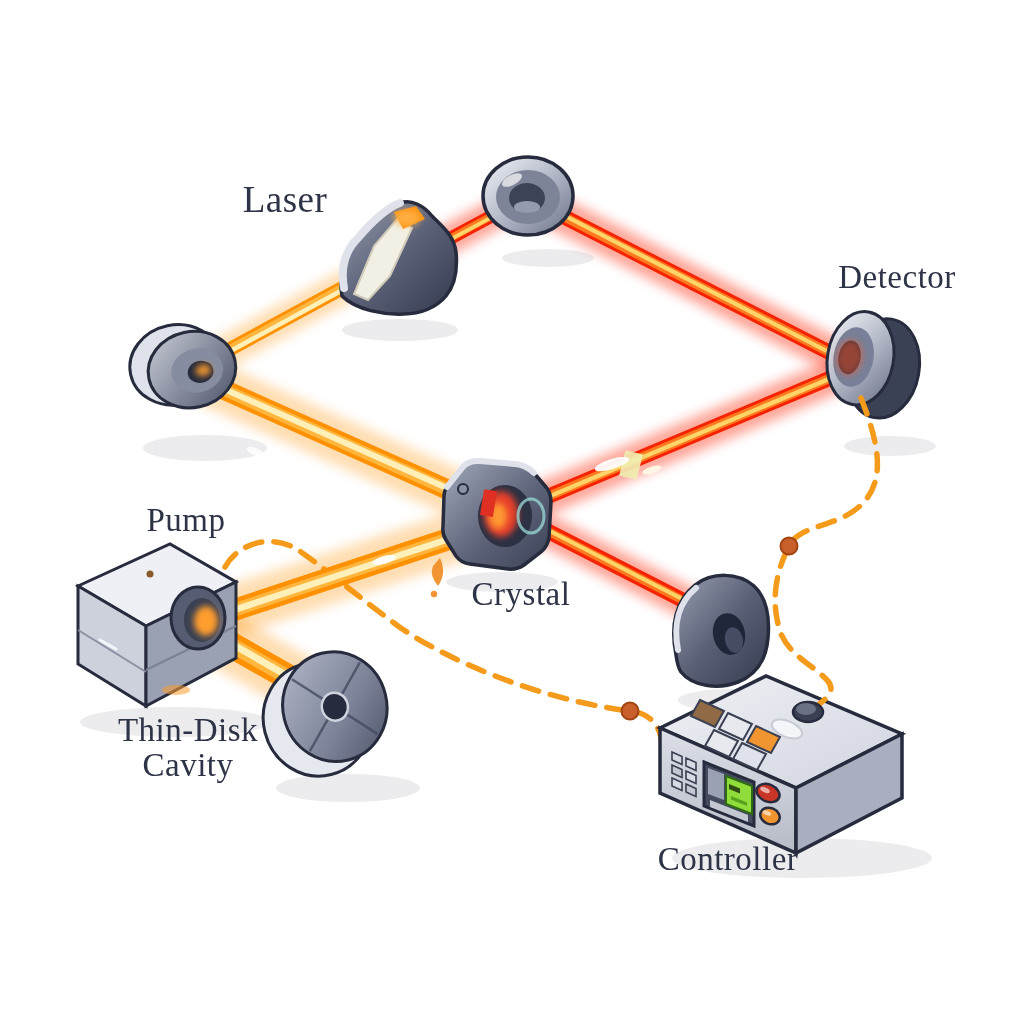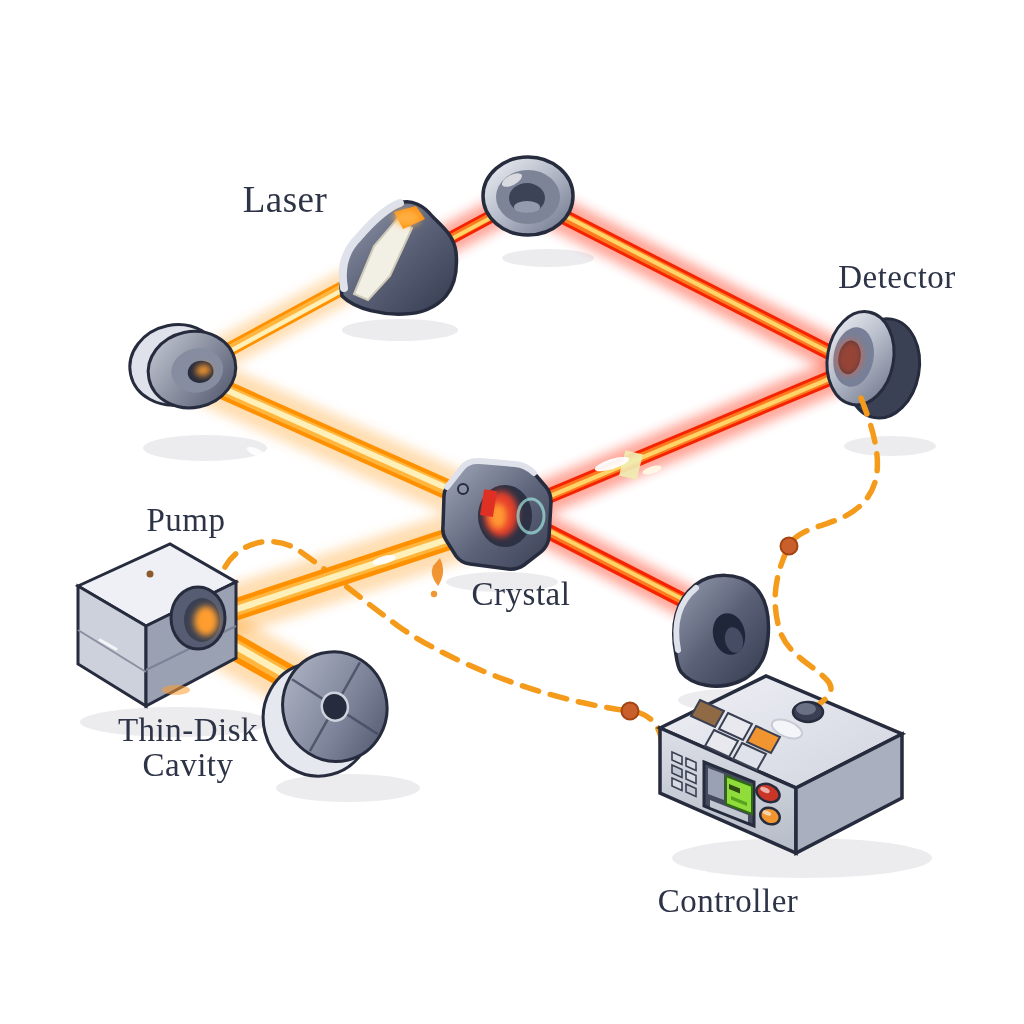--- a/index.html
+++ b/index.html
@@ -261,15 +261,15 @@
 </svg>
 
 <div class="label big" style="left:285px;top:200px;">Laser</div>
 <div class="label" style="left:897px;top:277px;">Detector</div>
 <div class="label" style="left:186px;top:520px;">Pump</div>
 <div class="label" style="left:508px;top:594px;margin-left:13px;">Crystal</div>
 <div class="label two-line" style="left:188px;top:748px;">
   <div>Thin-Disk</div>
   <div>Cavity</div>
 </div>
-<div class="label" style="left:728px;top:859px;margin-top:42px;">Controller</div>
+<div class="label" style="left:728px;top:859px;">Controller</div>
 
 </div>
 
 </body></html>

